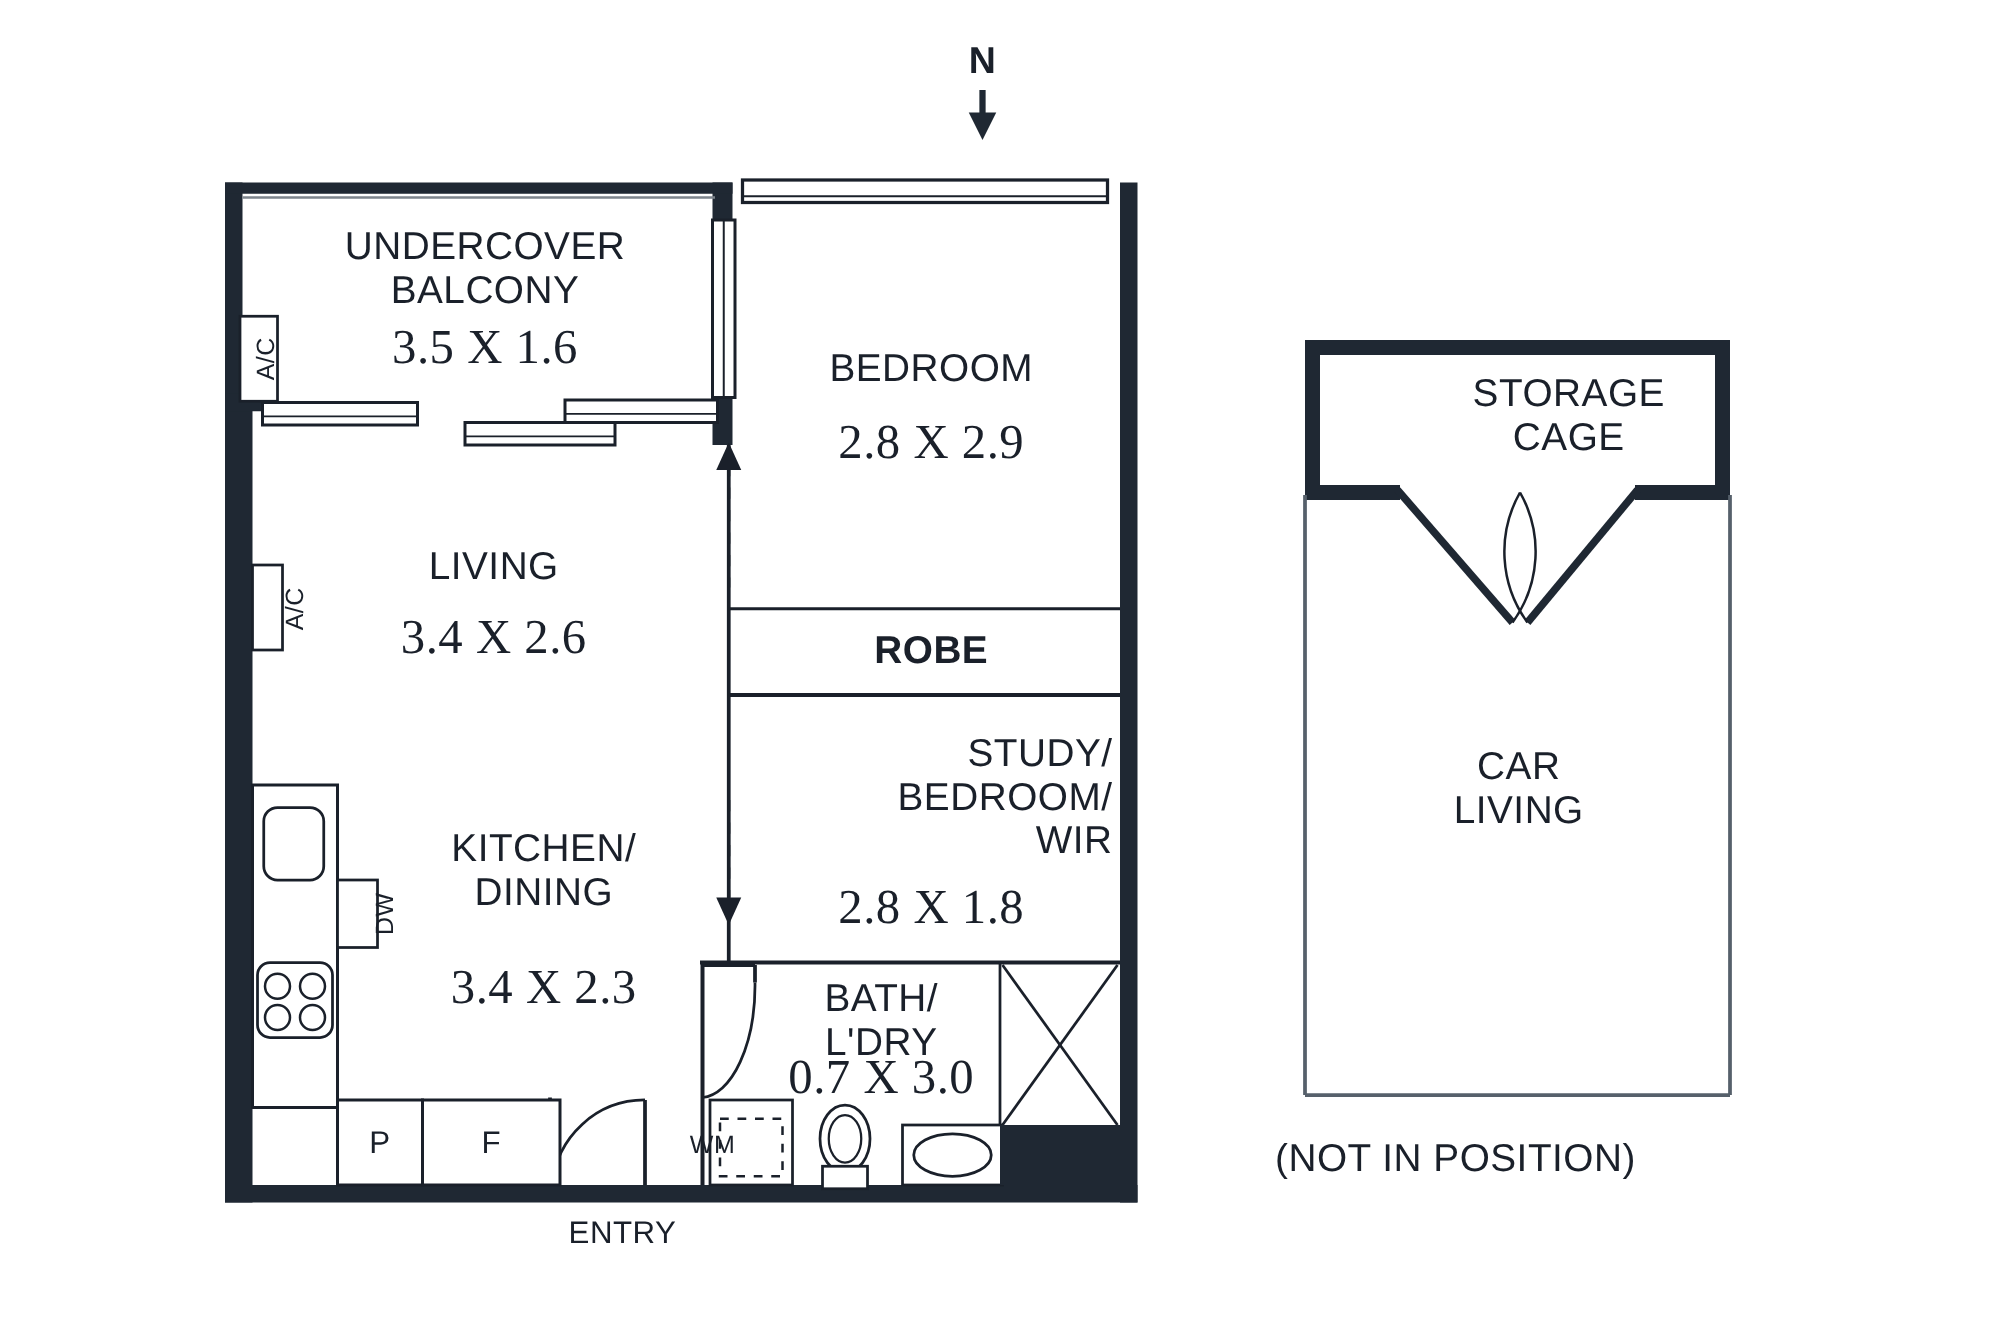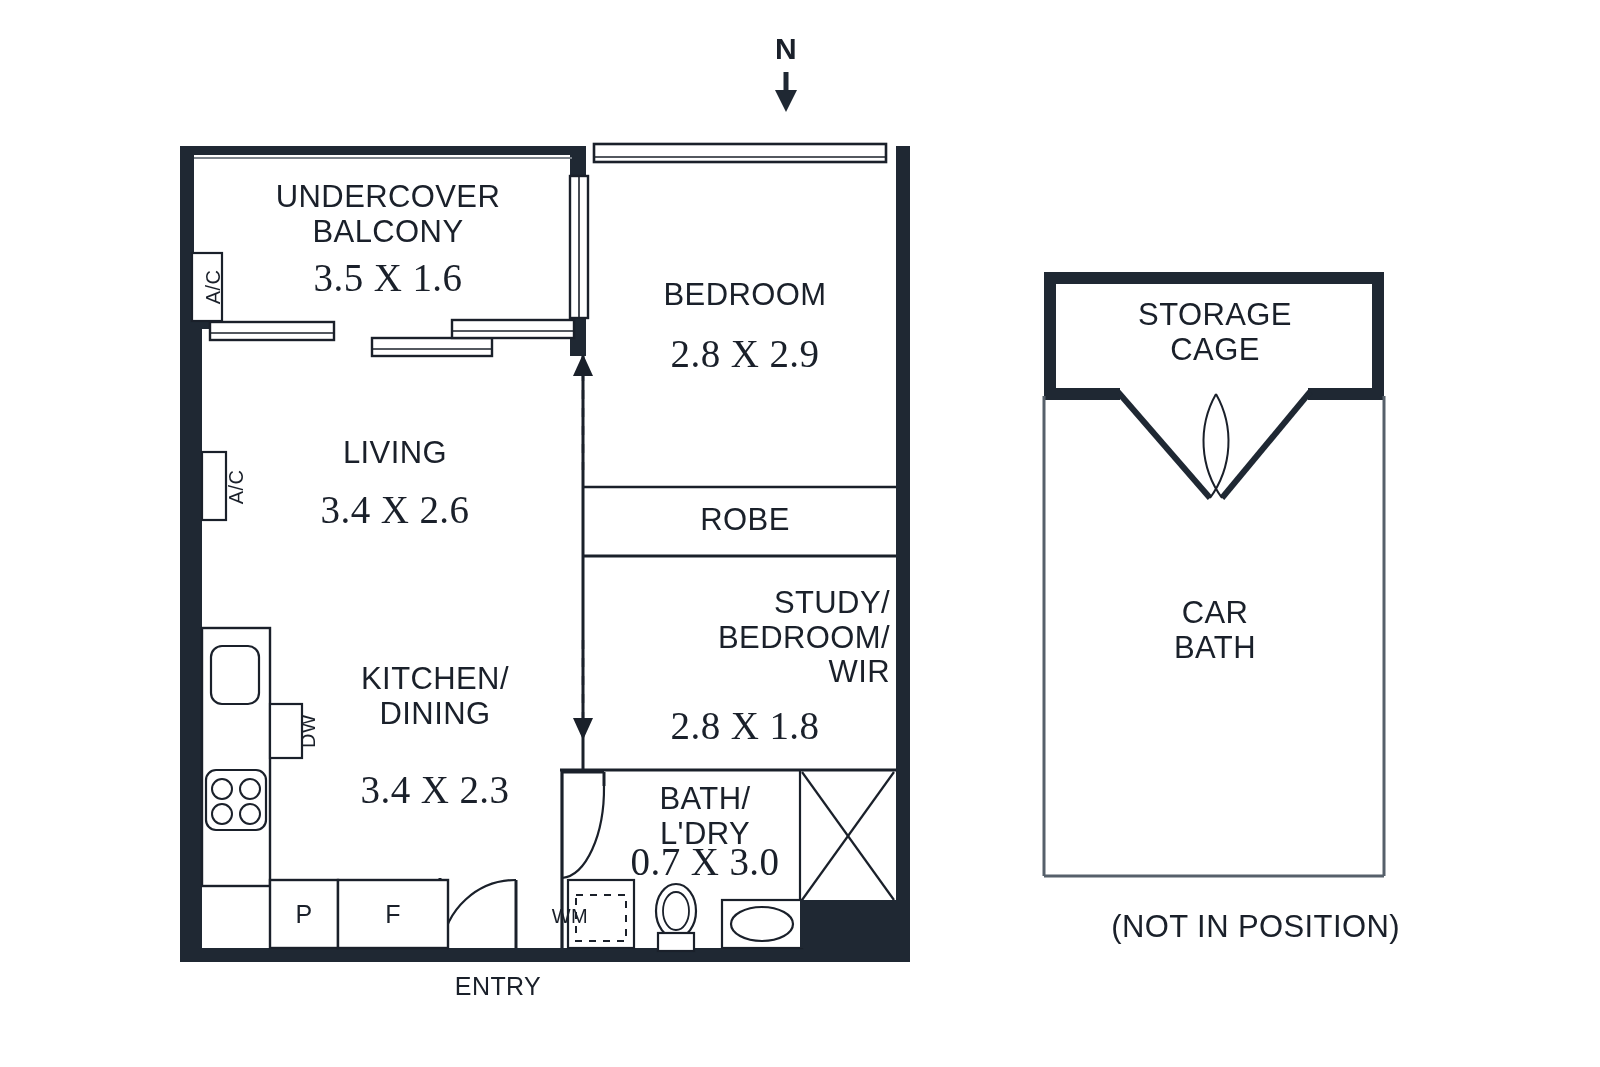--- a/index.html
+++ b/index.html
@@ -222,21 +222,21 @@
 
   <div class="label lbl-tiny vert" style="left:177px; top:277px; width:70px; height:20px;">A/C</div>
   <div class="label lbl-tiny vert" style="left:200px; top:477px; width:70px; height:20px;">A/C</div>
 
   <div class="label lbl-room" style="left:600px; top:278px; width:290px;">BEDROOM</div>
   <div class="label lbl-dim" style="left:600px; top:332px; width:290px;">2.8 X 2.9</div>
 
   <div class="label lbl-room" style="left:250px; top:436px; width:290px;">LIVING</div>
   <div class="label lbl-dim" style="left:250px; top:488px; width:290px;">3.4 X 2.6</div>
 
-  <div class="label lbl-room" style="left:600px; top:503px; width:290px;">ROBE</div>
+  <div class="label lbl-room" style="left:600px; top:503px; width:290px;font-weight:bold;">ROBE</div>
 
   <div class="label lbl-room" style="left:600px; top:586px; width:290px;text-align:right;">STUDY/
 BEDROOM/
 WIR</div>
   <div class="label lbl-dim" style="left:600px; top:704px; width:290px;">2.8 X 1.8</div>
 
   <div class="label lbl-room" style="left:290px; top:662px; width:290px;">KITCHEN/
 DINING</div>
   <div class="label lbl-dim" style="left:290px; top:768px; width:290px;">3.4 X 2.3</div>
 
@@ -246,22 +246,22 @@
   <div class="label lbl-small" style="left:338px; top:900px; width:110px;">F</div>
 
   <div class="label lbl-room" style="left:610px; top:782px; width:190px;">BATH/
 L'DRY</div>
   <div class="label lbl-dim" style="left:610px; top:840px; width:190px;">0.7 X 3.0</div>
 
   <div class="label lbl-tiny" style="left:536px; top:905px; width:68px;">WM</div>
 
   <div class="label lbl-small" style="left:388px; top:972px; width:220px;">ENTRY</div>
 
-  <div class="label lbl-room" style="left:1060px; top:298px; width:310px;">STORAGE
+  <div class="label lbl-room" style="left:1100px; top:298px; width:310px;">STORAGE
 CAGE</div>
 
   <div class="label lbl-room" style="left:1060px; top:596px; width:310px;">CAR
-BATH</div>
-
-  <div class="label lbl-room" style="left:1020px; top:910px; width:380px; text-align:right;">(NOT IN POSITION)</div>
+LIVING</div>
+
+  <div class="label lbl-room" style="left:1020px; top:910px; width:380px; text-align:left;">(NOT IN POSITION)</div>
 
 
 </div>
 
 </body></html>

